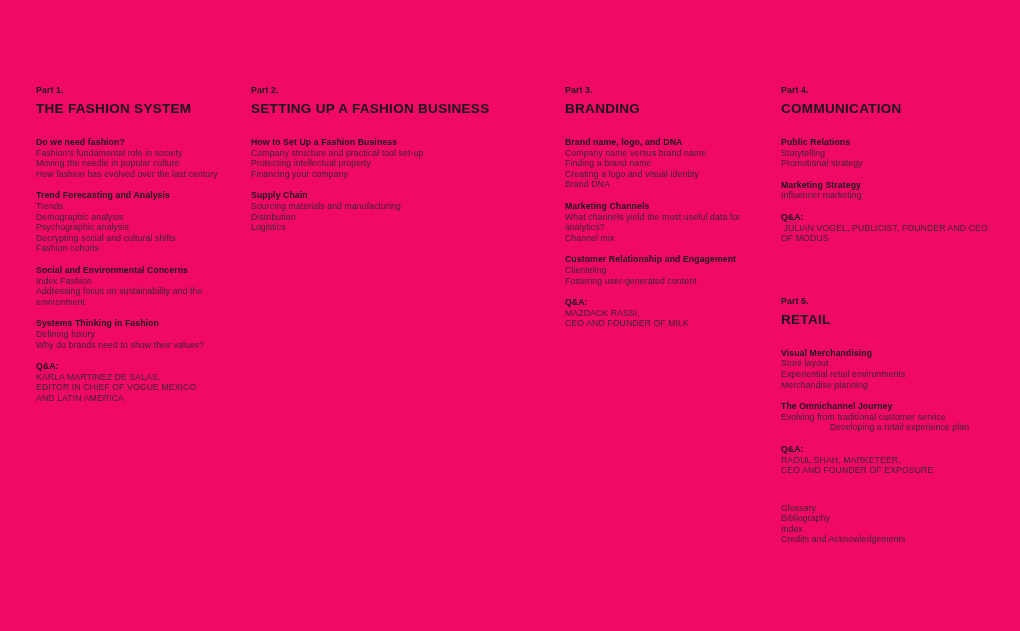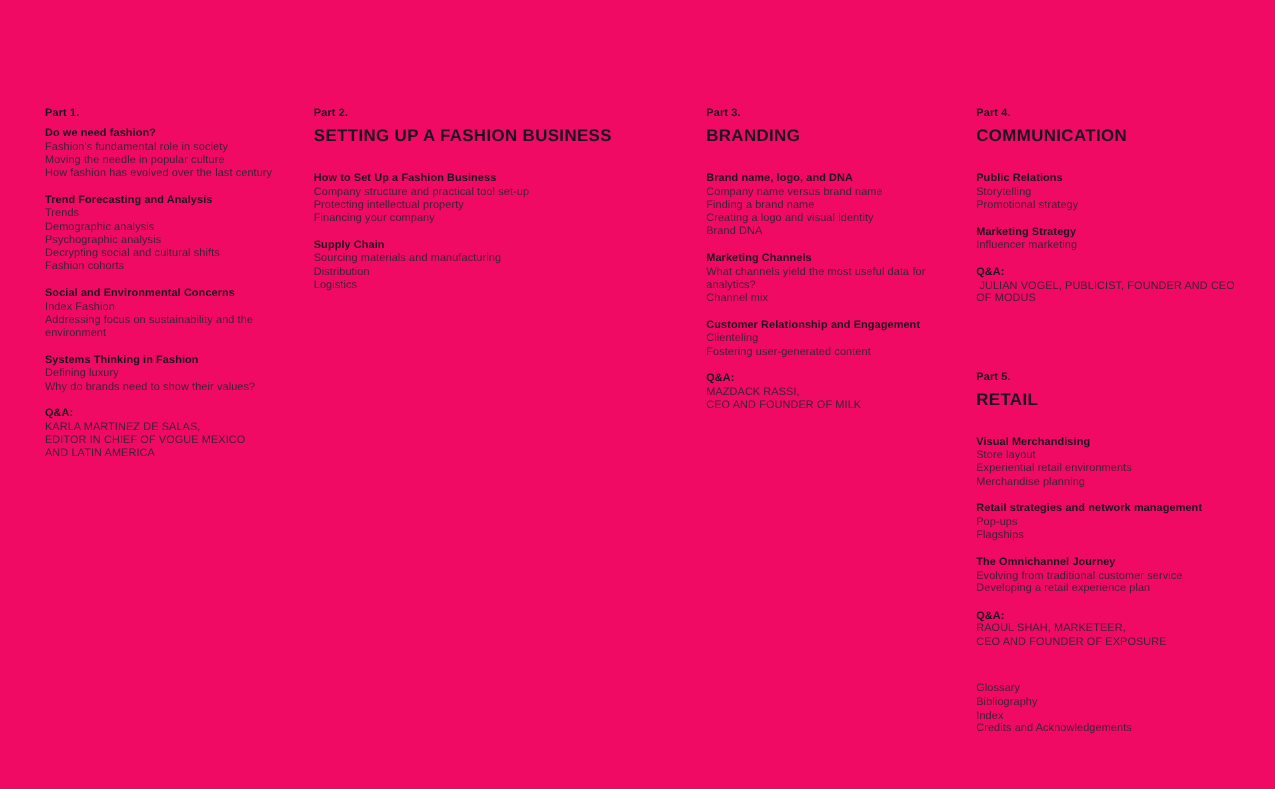--- a/index.html
+++ b/index.html
@@ -58,20 +58,21 @@
   .block + .block { margin-top: 52px; }
   .footer { margin-top: 27px; }
 </style>
 </head>
 <body style="background: rgb(240, 10, 99);">
 
 <div class="spread">
   <div class="col" id="col-0">
       <div class="block">
         <div class="part-label" style="color: rgb(27, 20, 32);">Part 1.</div>
+        <div class="col-heading" style="color: rgb(27, 20, 32);">THE FASHION SYSTEM</div>
         <div class="section">
           <div class="section-title" style="color: rgb(27, 20, 32);">Do we need fashion?</div>
           <div class="line" style="color: rgb(58, 35, 52);">Fashion's fundamental role in society</div>
           <div class="line" style="color: rgb(58, 35, 52);">Moving the needle in popular culture</div>
           <div class="line" style="color: rgb(58, 35, 52);">How fashion has evolved over the last century</div>
         </div>
         <div class="section">
           <div class="section-title" style="color: rgb(27, 20, 32);">Trend Forecasting and Analysis</div>
           <div class="line" style="color: rgb(58, 35, 52);">Trends</div>
           <div class="line" style="color: rgb(58, 35, 52);">Demographic analysis</div>
@@ -167,28 +168,23 @@
       <div class="block">
         <div class="part-label" style="color: rgb(27, 20, 32);">Part 5.</div>
         <div class="col-heading" style="color: rgb(27, 20, 32);">RETAIL</div>
         <div class="section">
           <div class="section-title" style="color: rgb(27, 20, 32);">Visual Merchandising</div>
           <div class="line" style="color: rgb(58, 35, 52);">Store layout</div>
           <div class="line" style="color: rgb(58, 35, 52);">Experiential retail environments</div>
           <div class="line" style="color: rgb(58, 35, 52);">Merchandise planning</div>
         </div>
         <div class="section">
-          <div class="section-title" style="color: rgb(27, 20, 32);">Retail strategies and network management</div>
-          <div class="line" style="color: rgb(58, 35, 52);">Pop-ups</div>
-          <div class="line" style="color: rgb(58, 35, 52);">Flagships</div>
-        </div>
-        <div class="section">
           <div class="section-title" style="color: rgb(27, 20, 32);">The Omnichannel Journey</div>
           <div class="line" style="color: rgb(58, 35, 52);">Evolving from traditional customer service</div>
-          <div class="line" style="color: rgb(58, 35, 52);">Developing a retail experience plan</div>
+          <div class="line" style="color: rgb(58, 35, 52); text-align: center;">Developing a retail experience plan</div>
         </div>
         <div class="section">
           <div class="section-title" style="color: rgb(27, 20, 32);">Q&amp;A:</div>
           <div class="line" style="color: rgb(58, 35, 52);">RAOUL SHAH, MARKETEER,</div>
           <div class="line" style="color: rgb(58, 35, 52);">CEO AND FOUNDER OF EXPOSURE</div>
         </div>
       </div>
       <div class="footer">
         <div class="line" style="color: rgb(58, 35, 52);">Glossary</div>
         <div class="line" style="color: rgb(58, 35, 52);">Bibliography</div>

